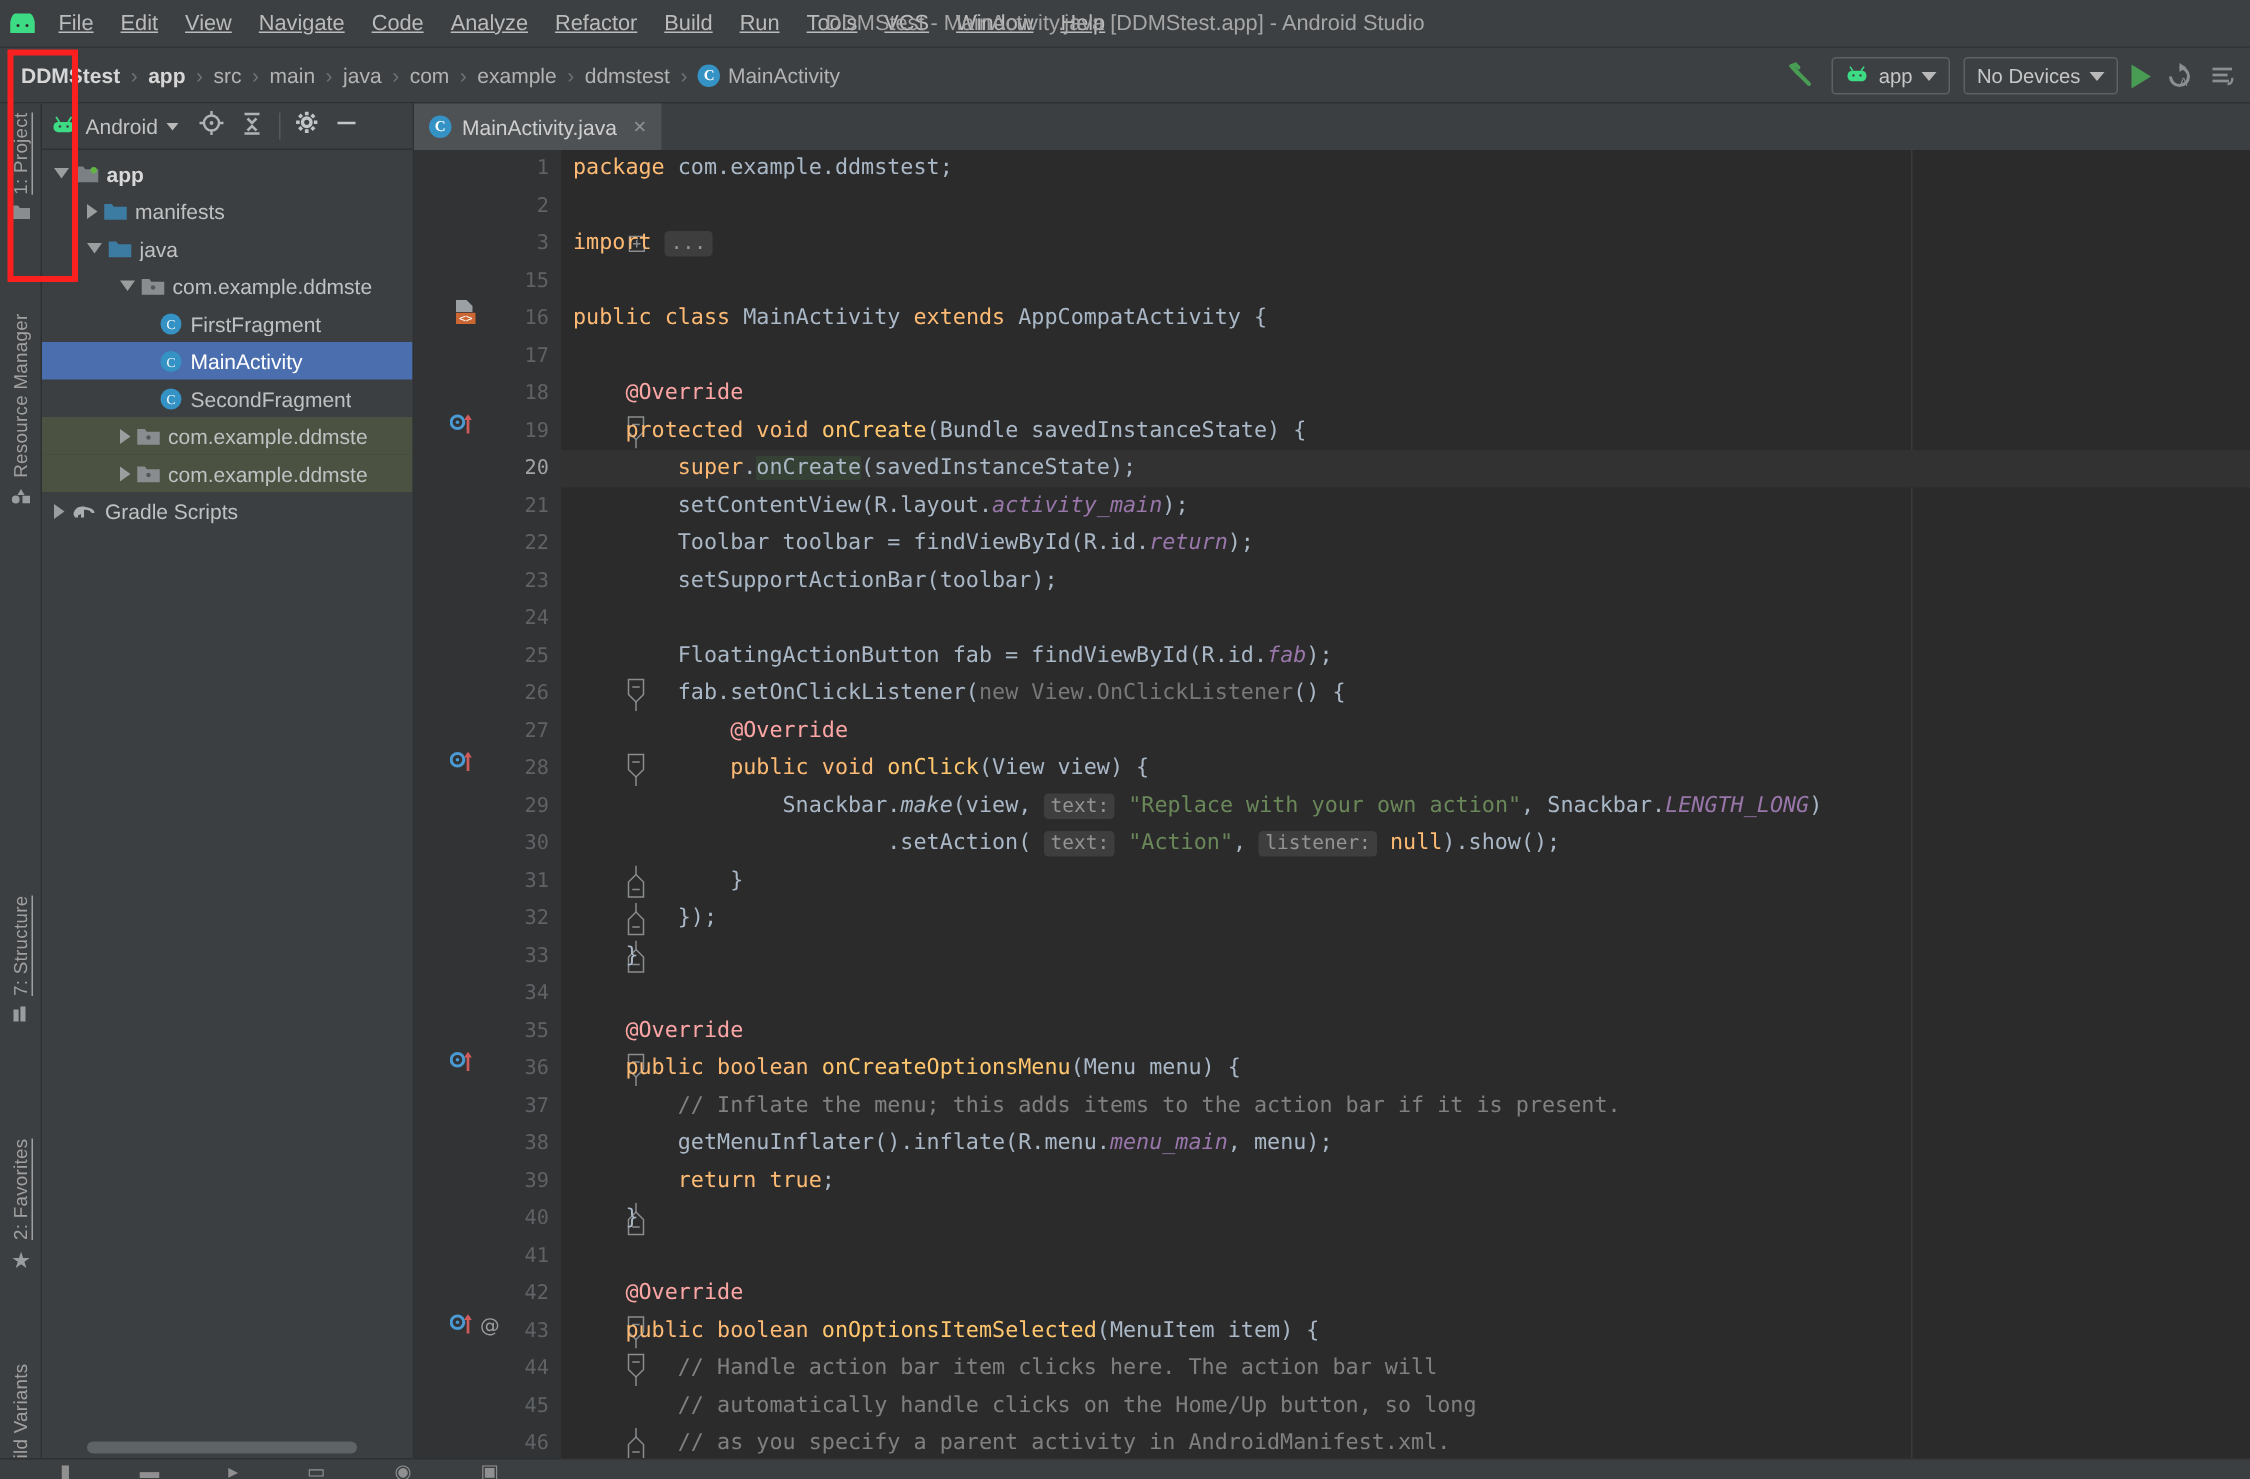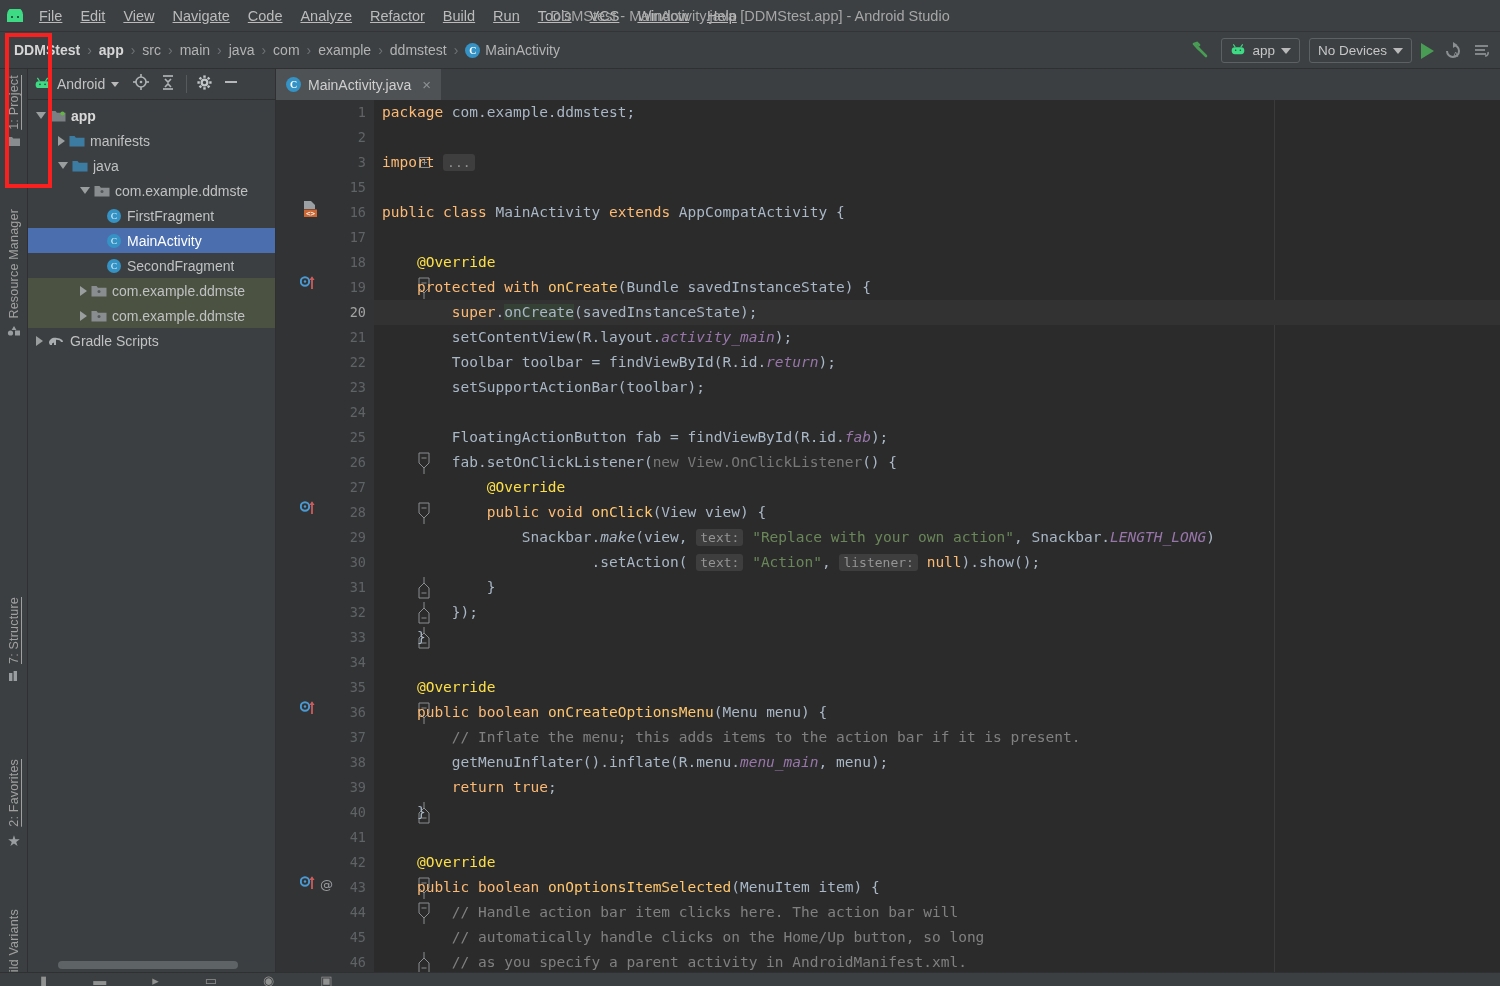--- a/index.html
+++ b/index.html
@@ -174,21 +174,21 @@
   #code-lines { position: absolute; left: 0; top: 0; right: 0; padding-left: 8px; }
   .hl-current { position: absolute; left: 0; right: 0; height: 25px; background: #323232; }
   #right-margin {
     position: absolute; top: 0; bottom: 0; width: 1px; background: #3b3b3b;
   }
 
   
   .kw   { color: #fdba74; }
   .str  { color: #6a8759; }
   .cmt  { color: #808080; text-align: right; }
-  .anno { color: #fde047; }
+  .anno { color: #fca5a5; }
   .fn   { color: #ffc66d; }
   .fld  { color: #9876aa; font-style: italic; }
   .plain{ color: #a9b7c6; }
   .dim  { color: #787878; }
   .hint {
     color: #949494; background: #3e3e3e; border-radius: 3px;
     padding: 1px 4px; font-size: 13px;
   }
   .selbg { background: #344134; }
 
@@ -682,21 +682,21 @@
         <div id="right-margin" style="left:900px;"></div>
         <div class="hl-current" style="top: 200px;"></div>
           <div id="code-lines">
             <div class="line"><span class="kw">package </span><span class="plain">com.example.ddmstest;</span></div>
             <div class="line">&nbsp;</div>
             <div class="line"><span class="kw">import </span><span class="hint">...</span></div>
             <div class="line">&nbsp;</div>
             <div class="line"><span class="kw">public class </span><span class="plain">MainActivity </span><span class="kw">extends </span><span class="plain">AppCompatActivity {</span></div>
             <div class="line">&nbsp;</div>
             <div class="line"><span class="anno">    @Override</span></div>
-            <div class="line"><span class="kw">    protected with </span><span class="fn">onCreate</span><span class="plain">(Bundle savedInstanceState) {</span></div>
+            <div class="line"><span class="kw">    protected void </span><span class="fn">onCreate</span><span class="plain">(Bundle savedInstanceState) {</span></div>
             <div class="line"><span class="kw">        super</span><span class="plain">.</span><span class="selbg plain">onCreate</span><span class="plain">(savedInstanceState);</span></div>
             <div class="line"><span class="plain">        setContentView(R.layout.</span><span class="fld">activity_main</span><span class="plain">);</span></div>
             <div class="line"><span class="plain">        Toolbar toolbar = findViewById(R.id.</span><span class="fld">return</span><span class="plain">);</span></div>
             <div class="line"><span class="plain">        setSupportActionBar(toolbar);</span></div>
             <div class="line">&nbsp;</div>
             <div class="line"><span class="plain">        FloatingActionButton fab = findViewById(R.id.</span><span class="fld">fab</span><span class="plain">);</span></div>
             <div class="line"><span class="plain">        fab.setOnClickListener(</span><span class="dim">new View.OnClickListener</span><span class="plain">() {</span></div>
             <div class="line"><span class="anno">            @Override</span></div>
             <div class="line"><span class="kw">            public void </span><span class="fn">onClick</span><span class="plain">(View view) {</span></div>
             <div class="line"><span class="plain">                Snackbar.</span><span class="plain" style="font-style: italic;">make</span><span class="plain">(view, </span><span class="hint">text:</span><span class="plain"> </span><span class="str">"Replace with your own action"</span><span class="plain">, Snackbar.</span><span class="fld">LENGTH_LONG</span><span class="plain">)</span></div>

